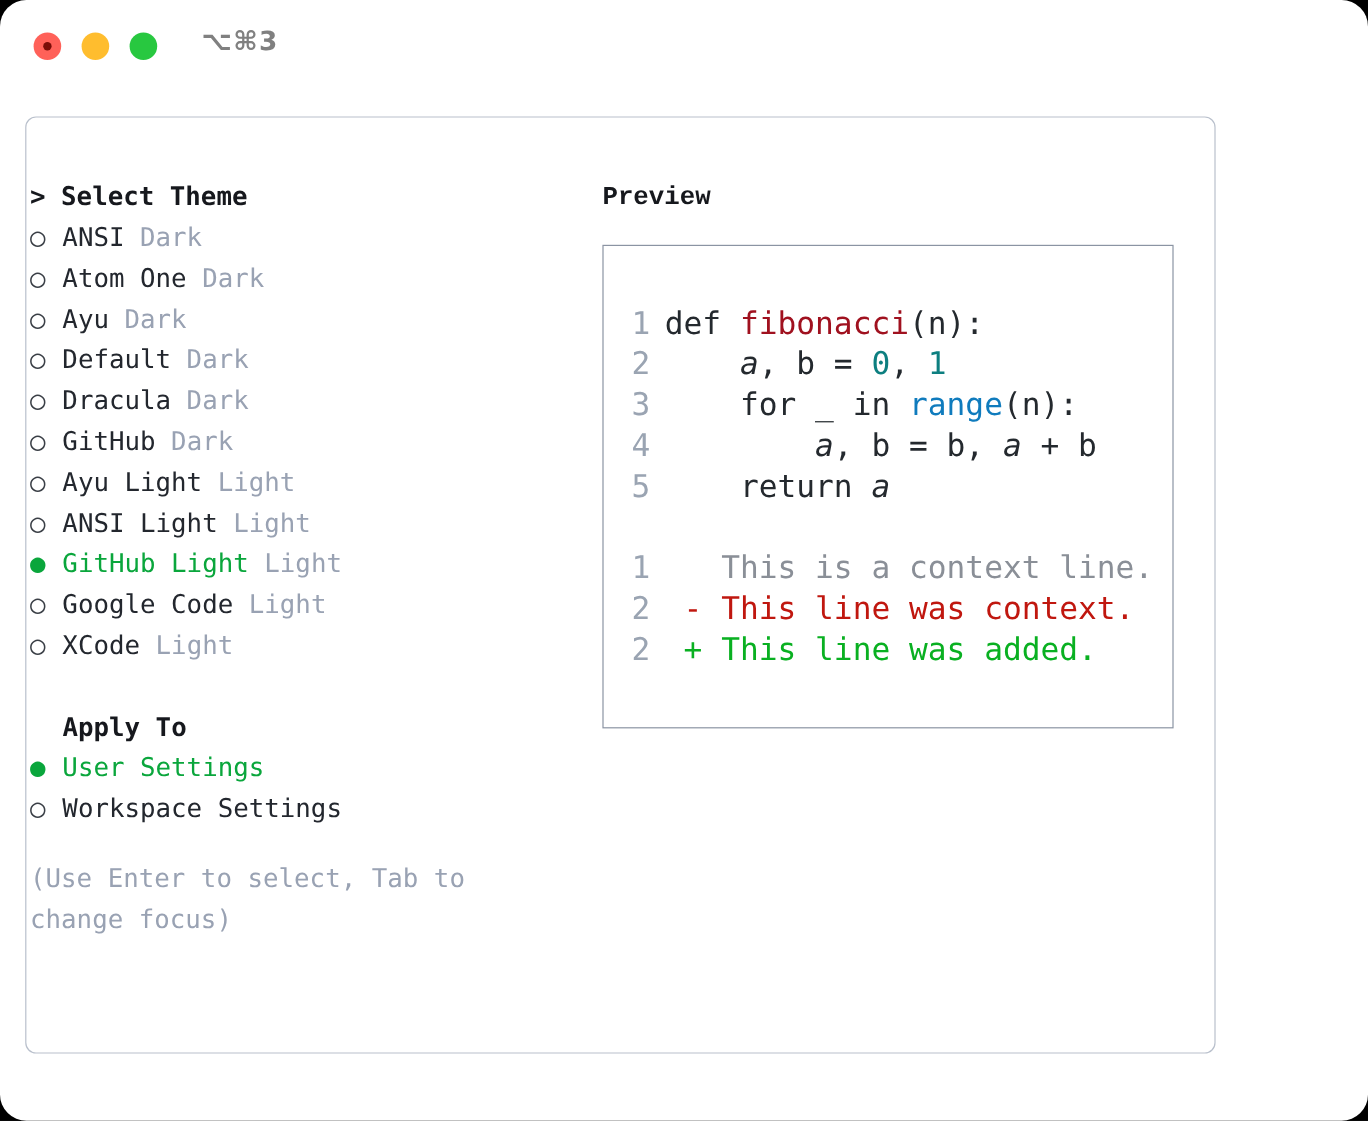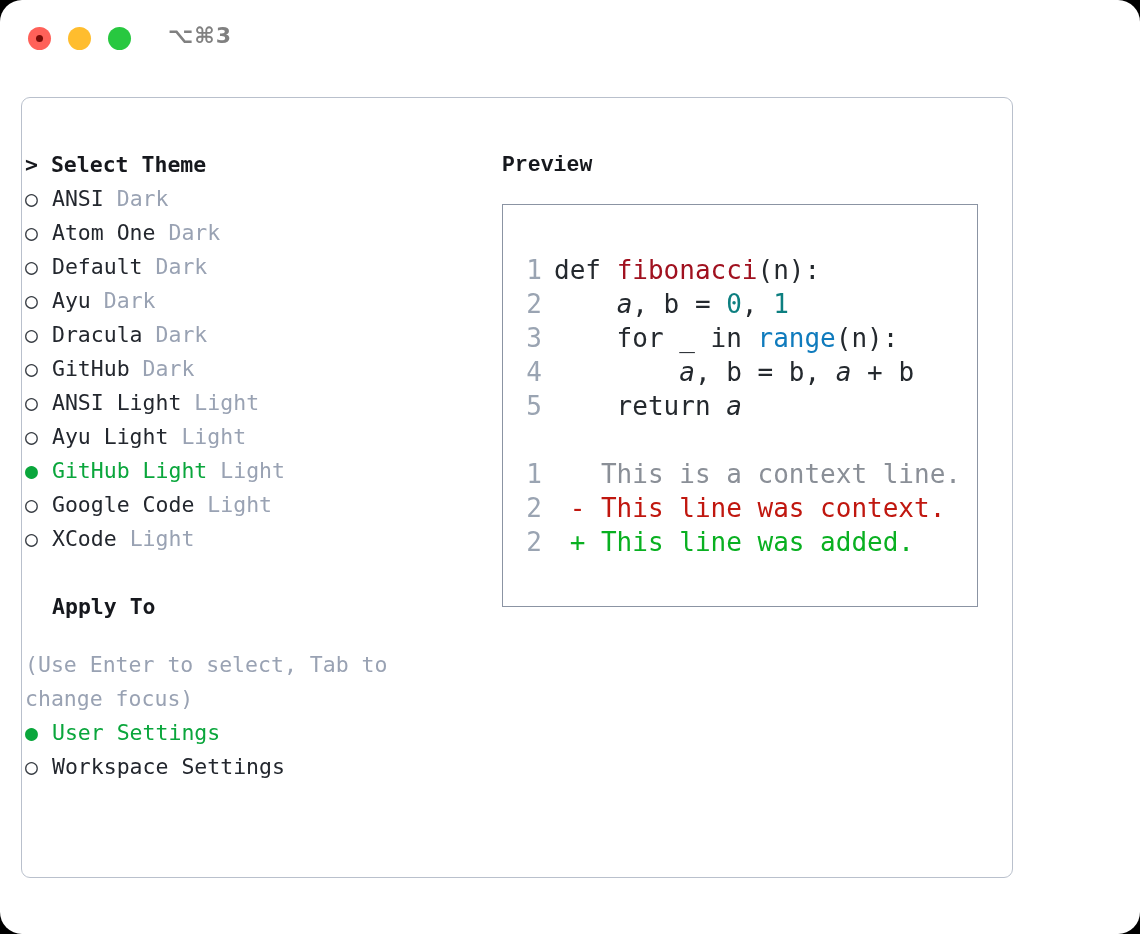--- a/index.html
+++ b/index.html
@@ -182,37 +182,37 @@
     <div id="shortcut">⌥⌘3</div>
   </div>
 
   <div id="panel">
 
     <div id="left-col">
       <div class="heading">&gt; Select Theme</div>
       <div id="theme-list">
           <div class="row"><span class="marker bullet-off">○</span> <span class="label-off">ANSI</span> <span class="tag">Dark</span></div>
           <div class="row"><span class="marker bullet-off">○</span> <span class="label-off">Atom One</span> <span class="tag">Dark</span></div>
+          <div class="row"><span class="marker bullet-off">○</span> <span class="label-off">Ayu</span> <span class="tag">Dark</span></div>
           <div class="row"><span class="marker bullet-off">○</span> <span class="label-off">Default</span> <span class="tag">Dark</span></div>
-          <div class="row"><span class="marker bullet-off">○</span> <span class="label-off">Ayu</span> <span class="tag">Dark</span></div>
           <div class="row"><span class="marker bullet-off">○</span> <span class="label-off">Dracula</span> <span class="tag">Dark</span></div>
           <div class="row"><span class="marker bullet-off">○</span> <span class="label-off">GitHub</span> <span class="tag">Dark</span></div>
+          <div class="row"><span class="marker bullet-off">○</span> <span class="label-off">Ayu Light</span> <span class="tag">Light</span></div>
           <div class="row"><span class="marker bullet-off">○</span> <span class="label-off">ANSI Light</span> <span class="tag">Light</span></div>
-          <div class="row"><span class="marker bullet-off">○</span> <span class="label-off">Ayu Light</span> <span class="tag">Light</span></div>
           <div class="row"><span class="marker bullet-on">●</span> <span class="label-sel">GitHub Light</span> <span class="tag">Light</span></div>
           <div class="row"><span class="marker bullet-off">○</span> <span class="label-off">Google Code</span> <span class="tag">Light</span></div>
           <div class="row"><span class="marker bullet-off">○</span> <span class="label-off">XCode</span> <span class="tag">Light</span></div>
         </div>
       <div class="spacer-row"></div>
       <div class="heading" id="apply-heading">Apply To</div>
-      <div id="hint">(Use Enter to select, Tab to change focus)</div>
       <div id="apply-list">
           <div class="row"><span class="marker bullet-on">●</span> <span class="label-sel">User Settings</span></div>
           <div class="row"><span class="marker bullet-off">○</span> <span class="label-off">Workspace Settings</span></div>
         </div>
+      <div id="hint">(Use Enter to select, Tab to change focus)</div>
     </div>
 
     <div id="right-col">
       <div id="preview-heading">Preview</div>
       <div id="preview-box">
         <div id="code-area">
           <div id="code-lines">
               <div class="code-line"><span class="lno">1</span><span class="kw">def </span><span class="fn">fibonacci</span><span class="kw">(n):</span></div>
               <div class="code-line"><span class="lno">2</span><span class="kw">    </span><span class="ital">a</span><span class="kw">, b = </span><span class="num">0</span><span class="kw">, </span><span class="num">1</span></div>
               <div class="code-line"><span class="lno">3</span><span class="kw">    for _ in </span><span class="builtin">range</span><span class="kw">(n):</span></div>

